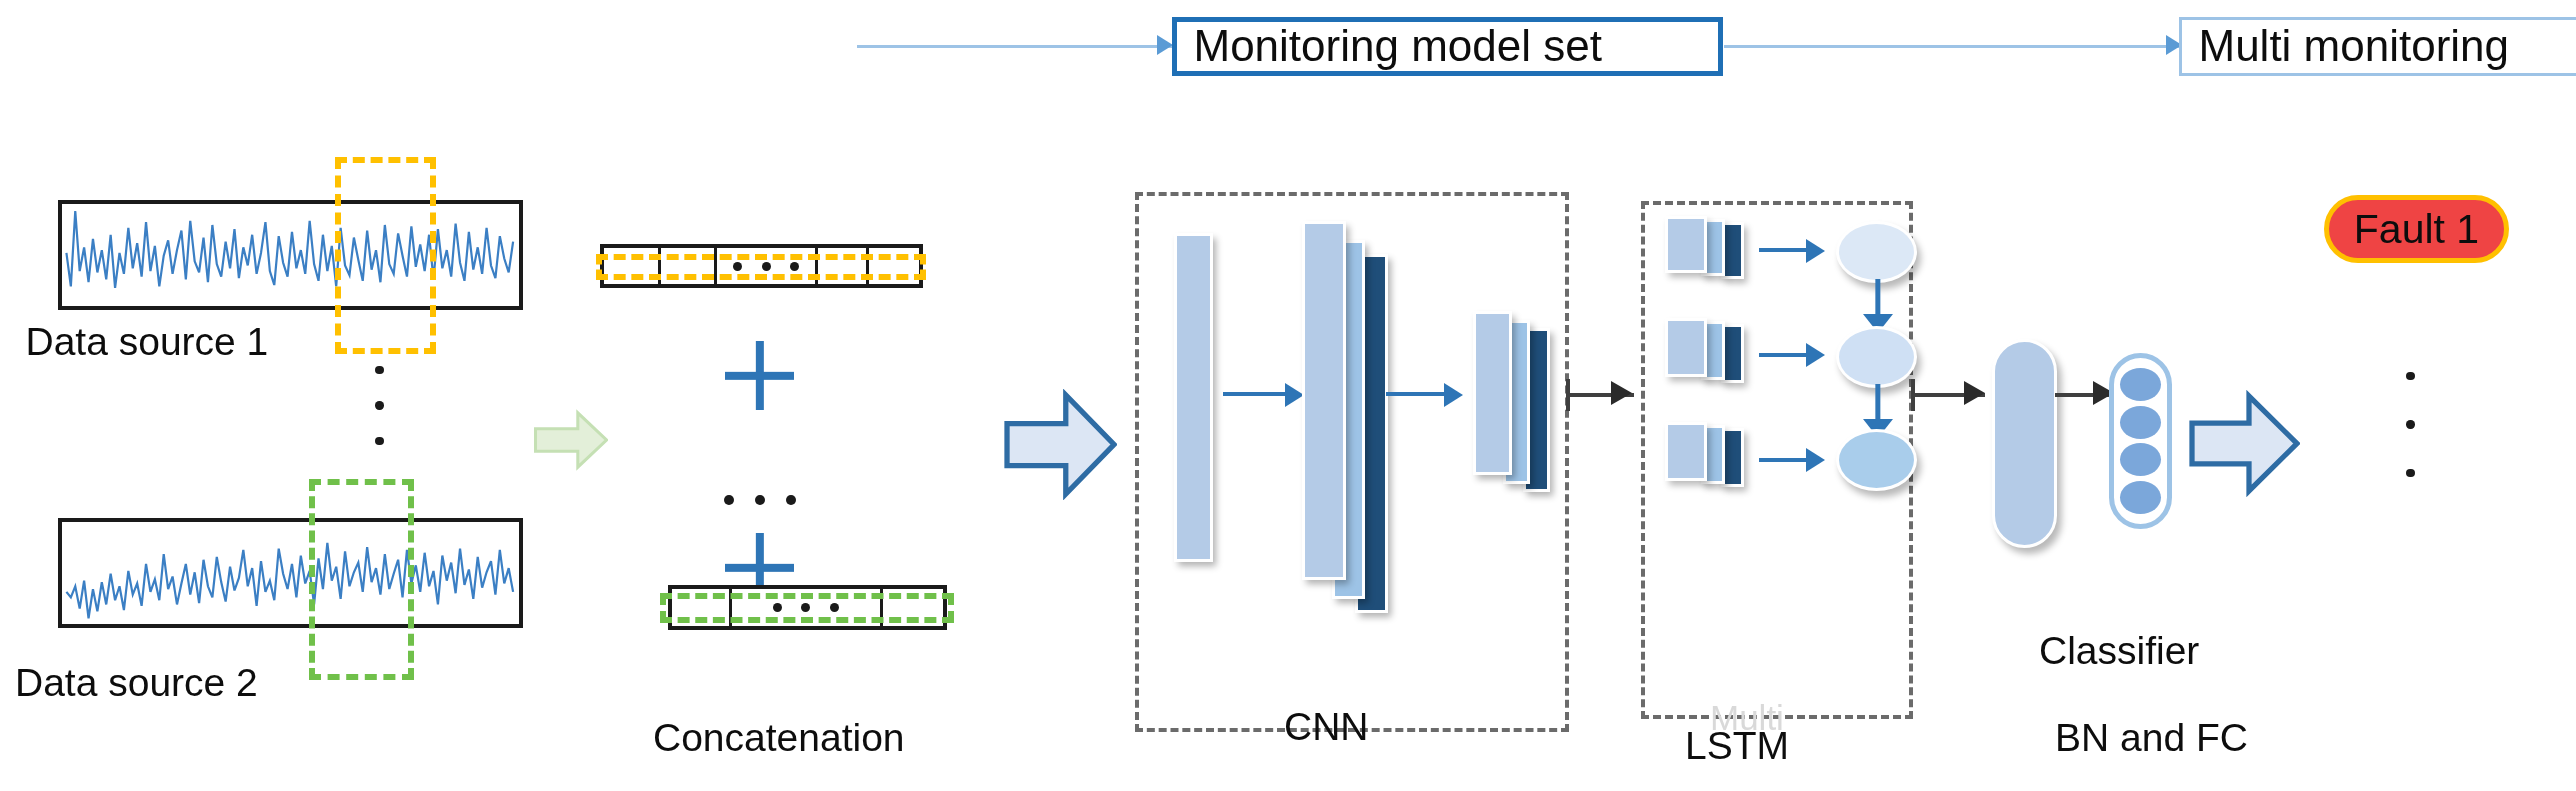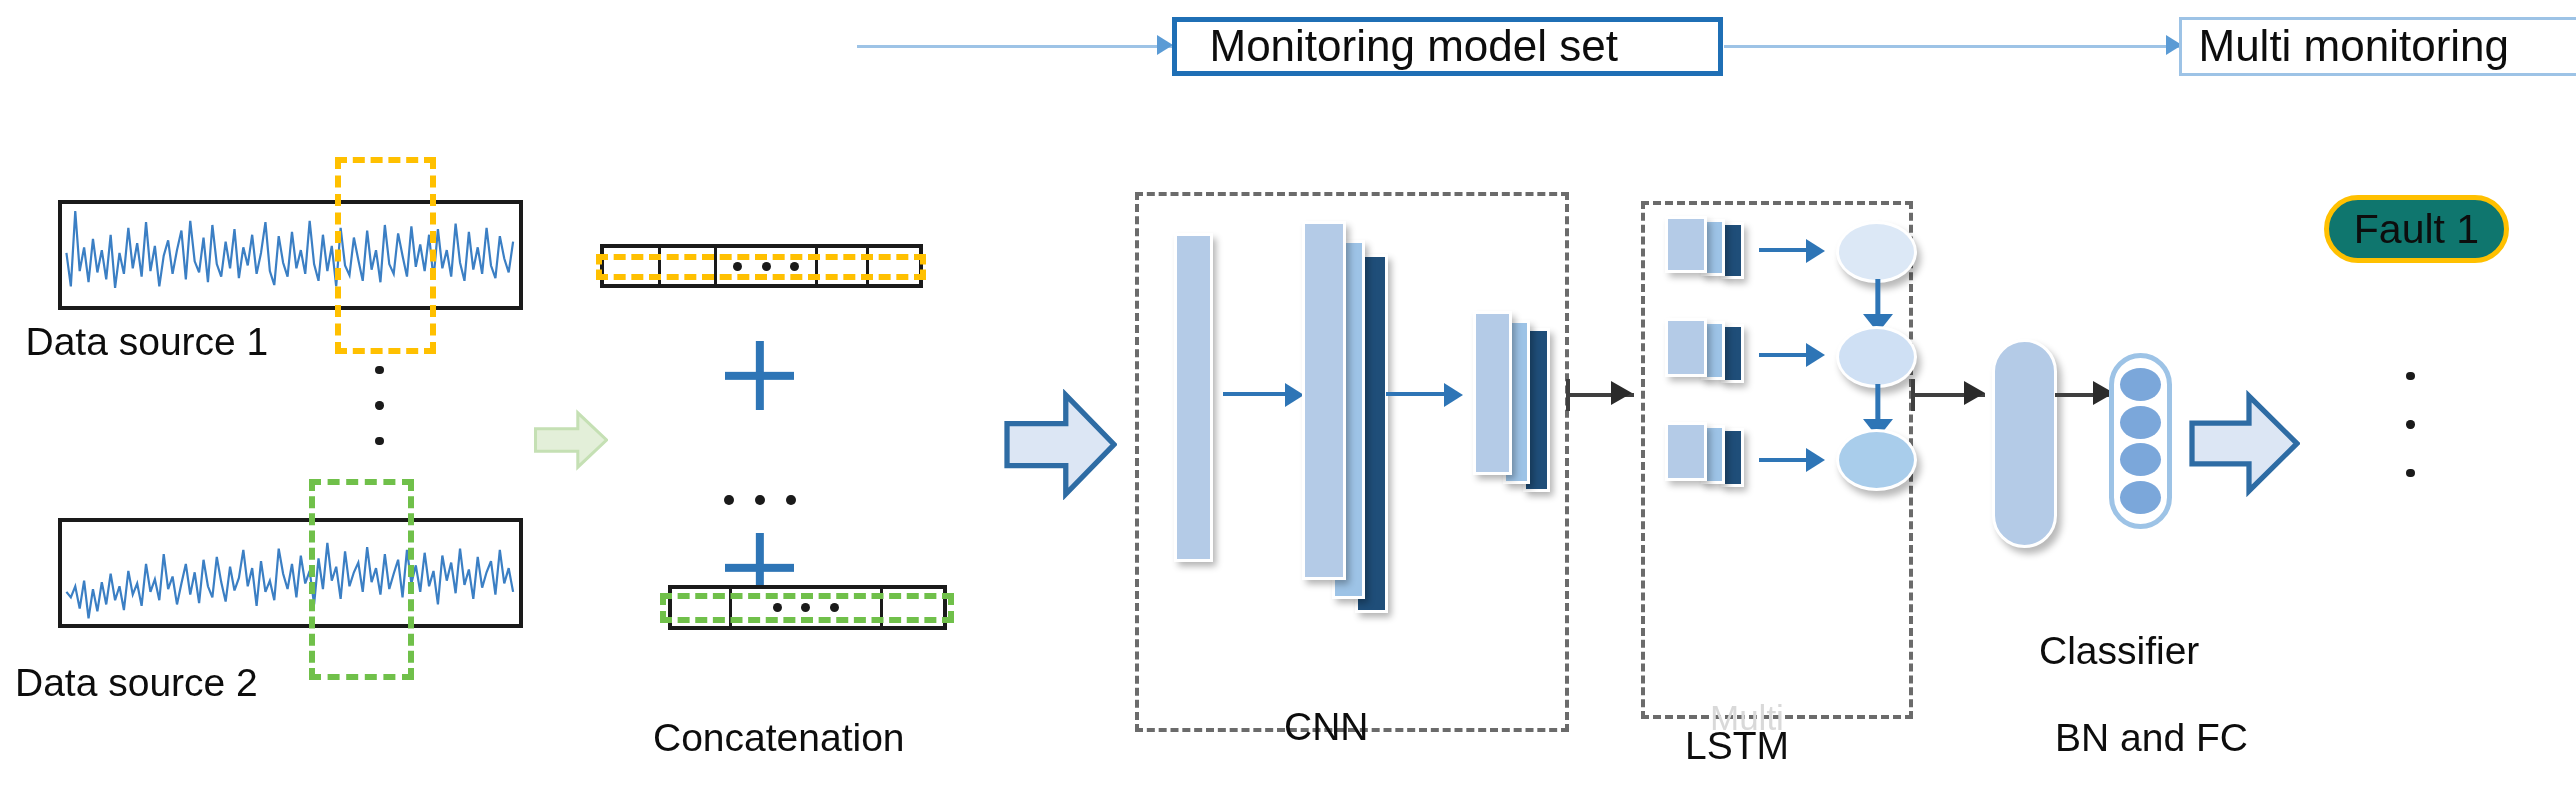--- a/index.html
+++ b/index.html
@@ -4,21 +4,21 @@
 <style>
   html,body{margin:0;padding:0;background:#ffffff;}
   body{font-family:"Liberation Sans", sans-serif;}
   #stage{position:relative;width:2576px;height:791px;background:#fff;overflow:hidden;}
 
   
   .topbox{position:absolute;background:#ffffff;box-sizing:border-box;
           display:flex;align-items:center;justify-content:flex-start;}
   .topbox span{font-size:44px;color:#0d0d0d;line-height:1;white-space:nowrap;padding-left:16.5px;}
   .topbox.light{border:3.8px solid #9dc3e6;}
-  .topbox.dark{border:5.3px solid #1f6fb5;padding-left:16px;}
+  .topbox.dark{border:5.3px solid #1f6fb5;}
 
   .hline{position:absolute;height:3px;background:#9dc3e6;}
   .harrow{position:absolute;width:0;height:0;
           border-top:10.5px solid transparent;border-bottom:10.5px solid transparent;
           border-left:16.5px solid #5b9bd5;}
 
   
   .plotbox{position:absolute;border:4.5px solid #1a1a1a;background:#fff;box-sizing:border-box;}
   .plotbox svg{display:block;width:100%;height:100%;}
   .caption{position:absolute;font-size:39px;color:#0d0d0d;white-space:nowrap;}
@@ -89,21 +89,21 @@
 
   
   .pill{position:absolute;border-radius:749px;box-shadow:4.5px 6px 7.5px rgba(0,0,0,0.28);
         border:3px solid #ffffff;}
   .clsbox{position:absolute;border:5.3px solid #9dc3e6;border-radius:749px;background:#fff;
           display:flex;flex-direction:column;align-items:center;justify-content:space-around;
           box-sizing:border-box;padding:7.5px 0;}
   .clsbox i{display:block;width:41px;height:33px;border-radius:50%;background:#7ba7da;}
 
   
-  .fault{position:absolute;background:#0f766e;border-radius:749px;box-sizing:border-box;
+  .fault{position:absolute;background:#ef4444;border-radius:749px;box-sizing:border-box;
          display:flex;align-items:center;justify-content:center;}
   .fault span{font-size:41px;color:#0d0d0d;white-space:nowrap;}
 </style>
 </head>
 <body>
 
 <div id="stage">
 
   <div class="hline" style="left:857px;top:45px;width:315px;"></div>
   <div class="harrow" style="left:1157px;top:35px;"></div>

